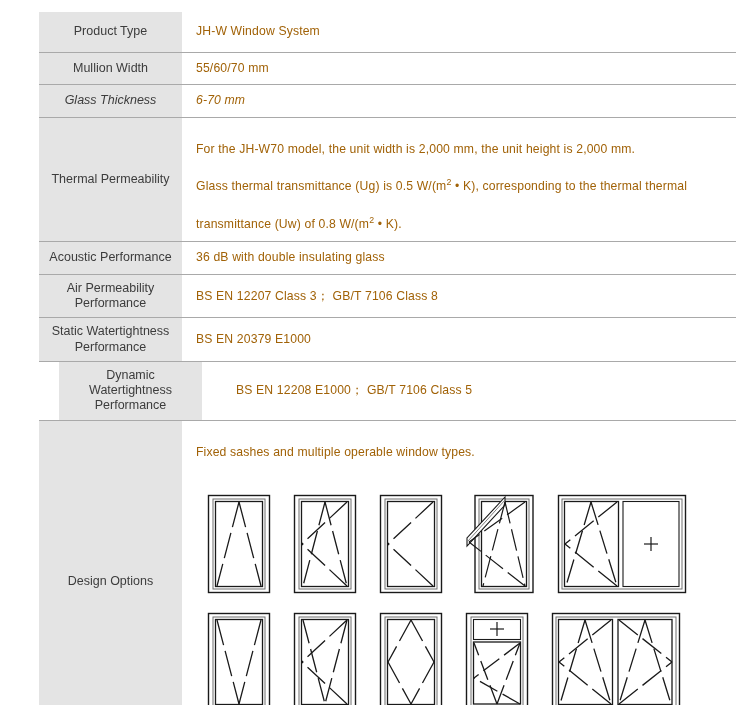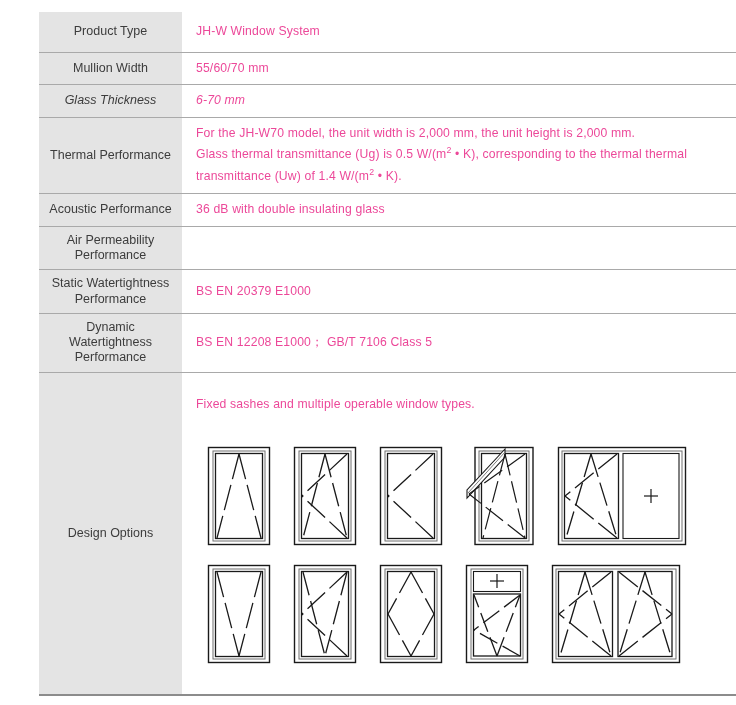--- a/index.html
+++ b/index.html
@@ -50,43 +50,43 @@
 
   .value-cell {
     flex: 1 1 auto;
     padding: 6px 0 6px 14px;
     box-sizing: border-box;
     display: flex;
     flex-direction: column;
     justify-content: center;
     font-size: 12.2px;
     line-height: 1.58;
-    color: #ec4899;
+    color: #a16207;
   }
 
   .value-cell p {
     margin: 0;
     text-align: justify;
     text-align-last: left;
     letter-spacing: 0.15px;
   }
 
   
   .r-product  .label-cell, .r-product  .value-cell { min-height: 40px; }
   .r-mullion  .label-cell, .r-mullion  .value-cell { min-height: 29px; }
   .r-glass    .label-cell, .r-glass    .value-cell { min-height: 29px; font-style: italic; }
   .r-thermal  .label-cell, .r-thermal  .value-cell { min-height: 67px; }
   .r-acoustic .label-cell, .r-acoustic .value-cell { min-height: 32px; }
   .r-air      .label-cell, .r-air      .value-cell { min-height: 38px; }
   .r-static   .label-cell, .r-static   .value-cell { min-height: 37px; }
-  .r-dynamic  .label-cell, .r-dynamic  .value-cell { min-height: 55px; }
+  .r-dynamic  .label-cell, .r-dynamic  .value-cell { min-height: 55px; margin-left: 20px; }
   .r-design   .label-cell, .r-design   .value-cell { min-height: 321px; }
 
   .r-thermal .value-cell { padding-right: 8px; }
-  .r-thermal .value-cell p { line-height: 1.62; }
+  .r-thermal .value-cell p { line-height: 1.62; margin-top: 16px; }
 
   .r-design .value-cell {
     justify-content: flex-start;
     padding-top: 22px;
     gap: 32px;
   }
   .design-intro {
     margin: 0 0 18px 11px;
     font-size: 12.2px;
     letter-spacing: 0.2px;
@@ -135,44 +135,47 @@
     <div class="label-cell">
       <span>Glass Thickness</span>
     </div>
     <div class="value-cell">
       <p>6-70  mm</p>
     </div>
   </div>
 
   <div class="spec-row r-thermal">
     <div class="label-cell">
-      <span>Thermal Performance</span>
+      <span>Thermal Permeability</span>
     </div>
     <div class="value-cell">
       <p>For  the  JH-W70  model,  the  unit  width  is  2,000  mm,  the  unit  height  is  2,000  mm.</p>
       <p><span>Glass  thermal  transmittance  (Ug)  is  0.5  W/(m</span><sup>2</sup><span> • K),  corresponding  to  the  thermal  thermal</span></p>
-      <p><span>transmittance  (Uw)  of  1.4  W/(m</span><sup>2</sup><span> • K).</span></p>
+      <p><span>transmittance  (Uw)  of  0.8  W/(m</span><sup>2</sup><span> • K).</span></p>
     </div>
   </div>
 
   <div class="spec-row r-acoustic">
     <div class="label-cell">
       <span>Acoustic Performance</span>
     </div>
     <div class="value-cell">
       <p>36  dB  with  double  insulating  glass</p>
     </div>
   </div>
 
   <div class="spec-row r-air">
     <div class="label-cell">
       <div>
         <span>Air Permeability</span>
         <span>Performance</span>
       </div>
+    </div>
+    <div class="value-cell">
+      <p>BS  EN  12207  Class  3；      GB/T  7106  Class  8</p>
     </div>
   </div>
 
   <div class="spec-row r-static">
     <div class="label-cell">
       <div>
         <span>Static Watertightness</span>
         <span>Performance</span>
       </div>
     </div>

